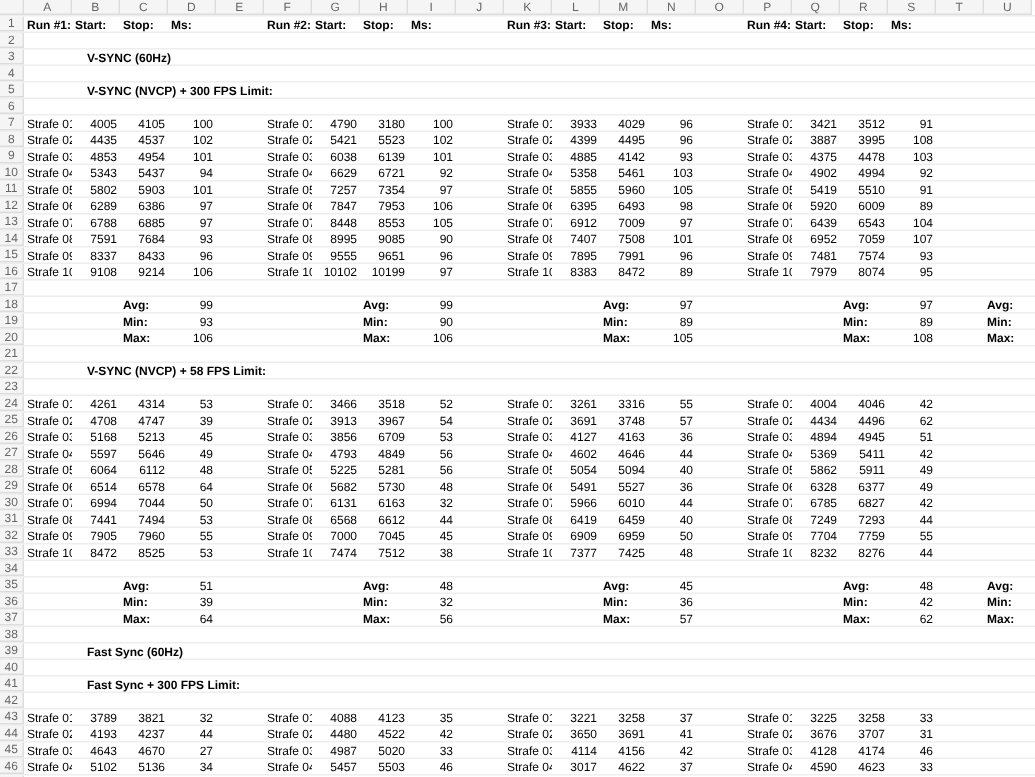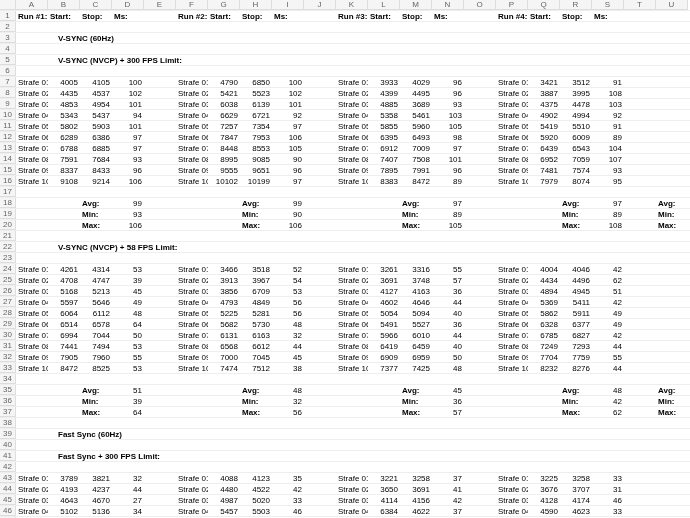--- a/index.html
+++ b/index.html
@@ -221,21 +221,21 @@
     </div>
     <div class="row">
       <div class="cell rowhdr">7</div>
       <div class="cell txt">Strafe 01</div>
       <div class="cell num">4005</div>
       <div class="cell num">4105</div>
       <div class="cell num">100</div>
       <div class="cell"></div>
       <div class="cell txt">Strafe 01</div>
       <div class="cell num">4790</div>
-      <div class="cell num">6850</div>
+      <div class="cell num">3180</div>
       <div class="cell num">100</div>
       <div class="cell"></div>
       <div class="cell txt">Strafe 01</div>
       <div class="cell num">3933</div>
       <div class="cell num">4029</div>
       <div class="cell num">96</div>
       <div class="cell"></div>
       <div class="cell txt">Strafe 01</div>
       <div class="cell num">3421</div>
       <div class="cell num">3512</div>
@@ -274,21 +274,21 @@
       <div class="cell num">4954</div>
       <div class="cell num">101</div>
       <div class="cell"></div>
       <div class="cell txt">Strafe 03</div>
       <div class="cell num">6038</div>
       <div class="cell num">6139</div>
       <div class="cell num">101</div>
       <div class="cell"></div>
       <div class="cell txt">Strafe 03</div>
       <div class="cell num">4885</div>
-      <div class="cell num">3689</div>
+      <div class="cell num">4142</div>
       <div class="cell num">93</div>
       <div class="cell"></div>
       <div class="cell txt">Strafe 03</div>
       <div class="cell num">4375</div>
       <div class="cell num">4478</div>
       <div class="cell num">103</div>
       <div class="cell"></div>
       <div class="cell"></div>
     </div>
     <div class="row">
@@ -1161,21 +1161,21 @@
       <div class="cell num">5102</div>
       <div class="cell num">5136</div>
       <div class="cell num">34</div>
       <div class="cell"></div>
       <div class="cell txt">Strafe 04</div>
       <div class="cell num">5457</div>
       <div class="cell num">5503</div>
       <div class="cell num">46</div>
       <div class="cell"></div>
       <div class="cell txt">Strafe 04</div>
-      <div class="cell num">6384</div>
+      <div class="cell num">3017</div>
       <div class="cell num">4622</div>
       <div class="cell num">37</div>
       <div class="cell"></div>
       <div class="cell txt">Strafe 04</div>
       <div class="cell num">4590</div>
       <div class="cell num">4623</div>
       <div class="cell num">33</div>
       <div class="cell"></div>
       <div class="cell"></div>
     </div>

